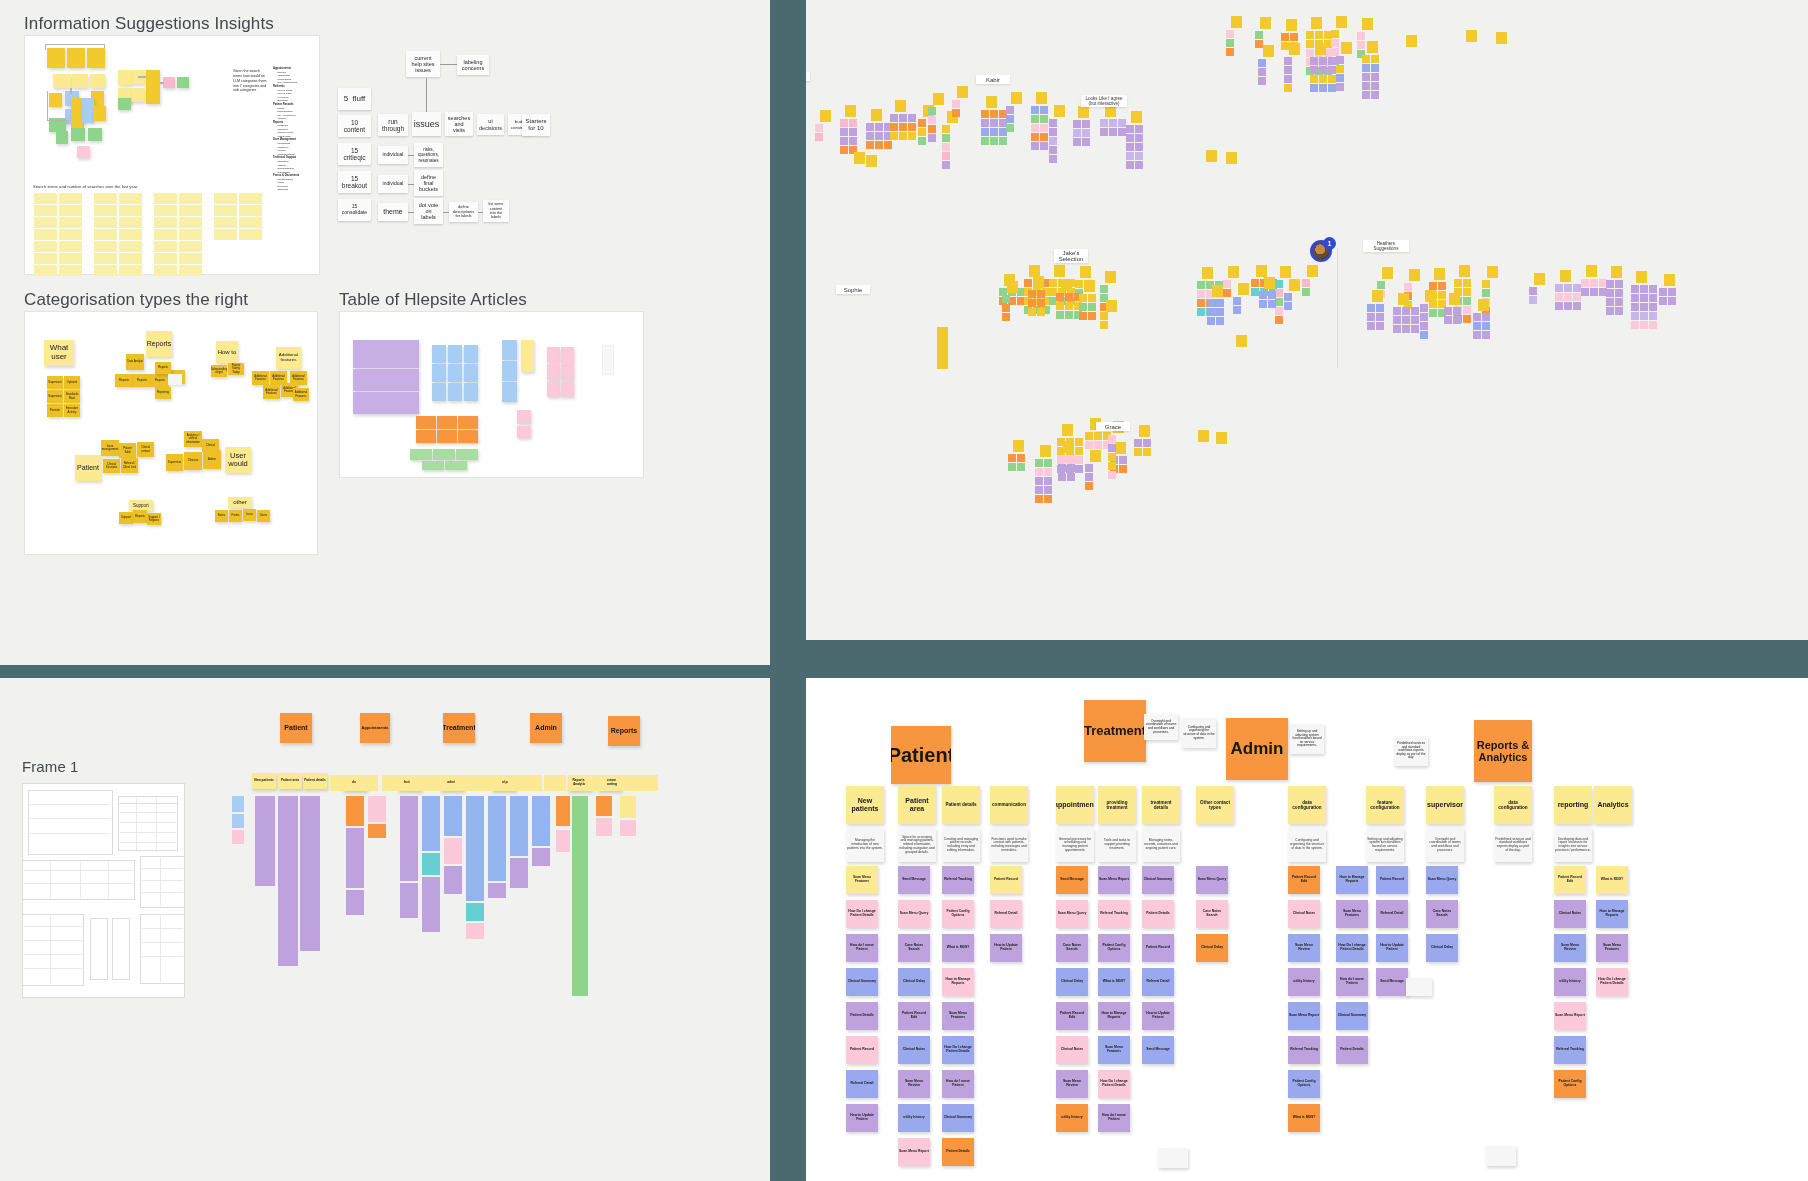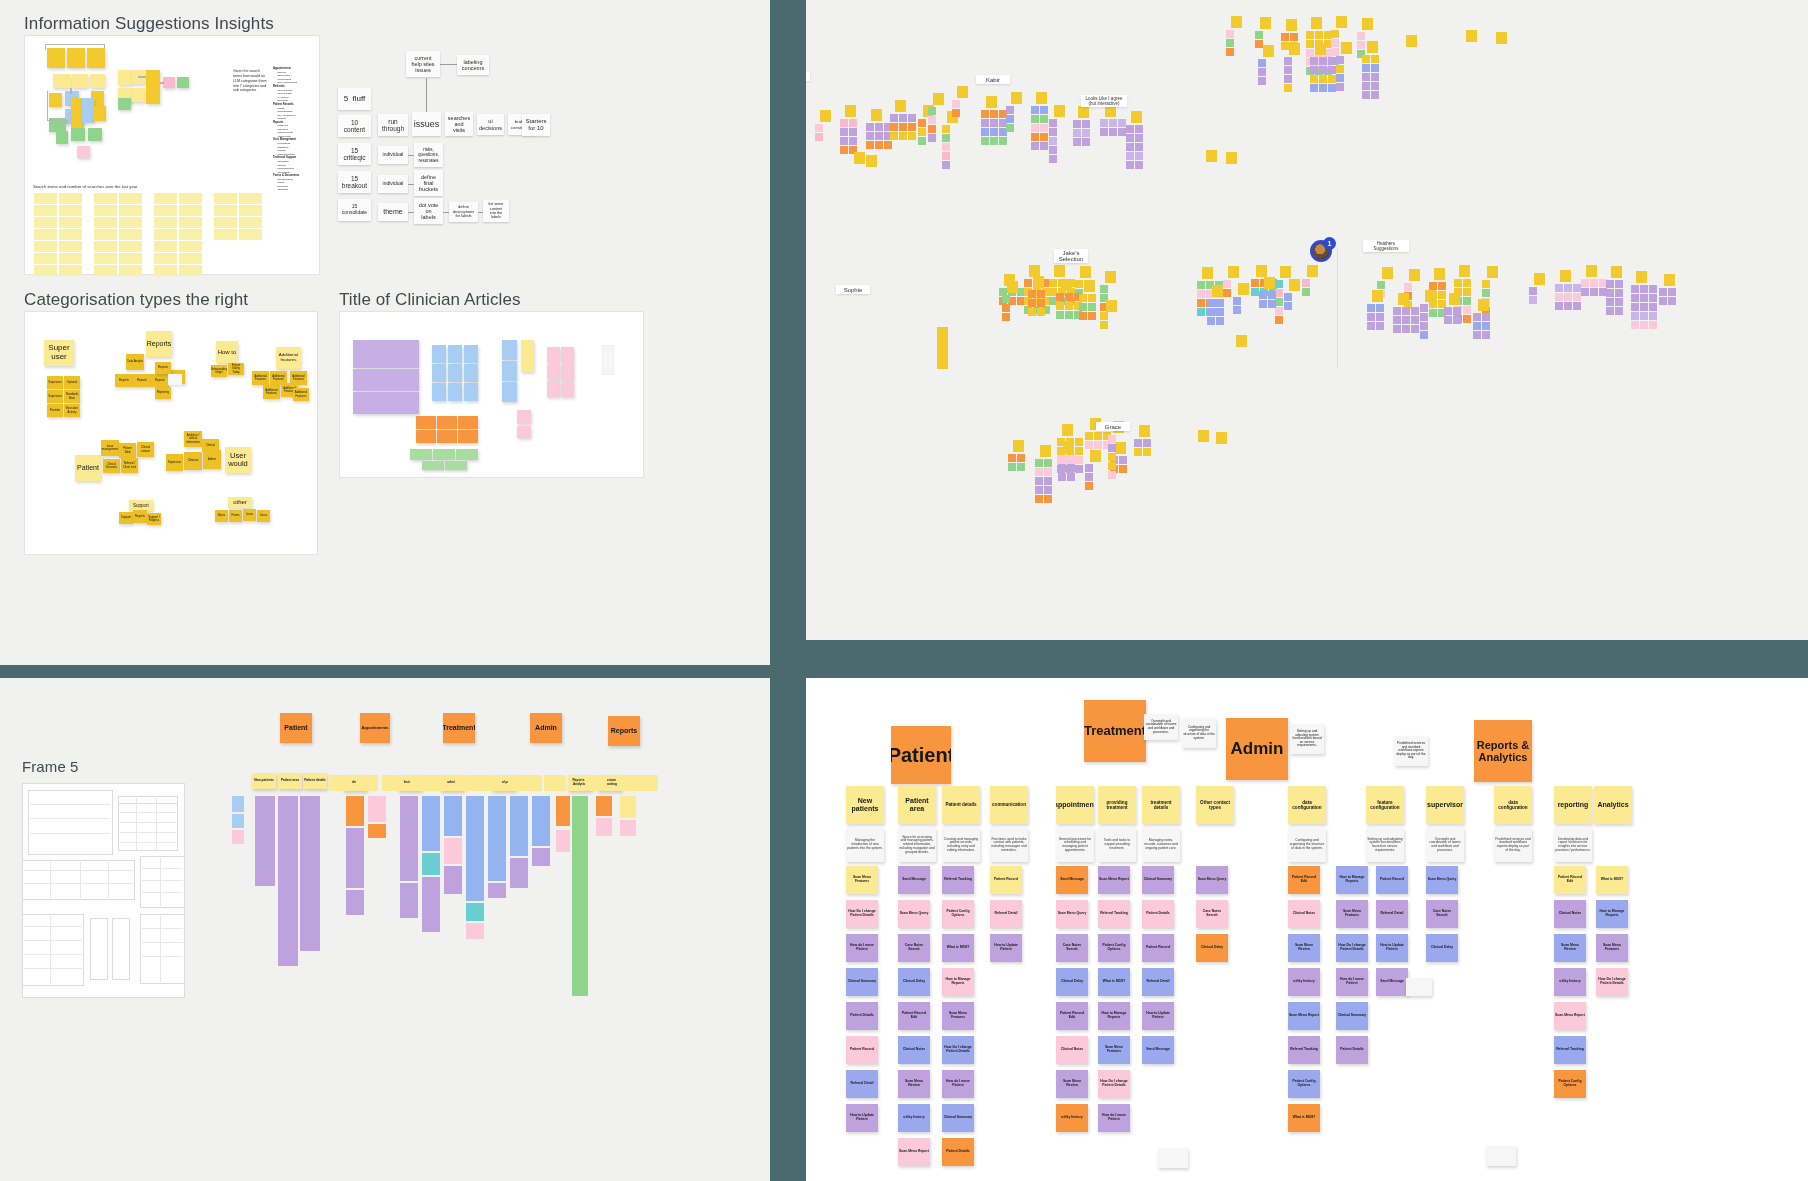--- a/index.html
+++ b/index.html
@@ -260,21 +260,21 @@
     <div class="flowbox" style="left:449px;top:202px;width:29px;height:20px;font-size:4px;">define<br>descriptions<br>for labels</div>
     <div class="flowbox" style="left:483px;top:200px;width:26px;height:22px;font-size:3.8px;">list some<br>content<br>into the<br>labels</div>
     <div class="conn" style="left:408px;top:212px;width:6px;height:1px;"></div>
     <div class="conn" style="left:443px;top:212px;width:6px;height:1px;"></div>
     <div class="conn" style="left:478px;top:212px;width:5px;height:1px;"></div>
   </div>
 
   <div class="panel-title" style="position:absolute;left:24px;top:290px;">Categorisation types the right</div>
   <div class="white-card" style="left:24px;top:311px;width:294px;height:244px;">
     <div id="cat-notes">
-        <div class="note n-yellow" style="left:19px;top:28px;width:30px;height:26px;font-size:8px;">Super user</div>
+        <div class="note n-yellow" style="left:19px;top:28px;width:30px;height:26px;font-size:8px;">What user</div>
         <div class="note n-yellow" style="left:121px;top:19px;width:26px;height:26px;font-size:7px;">Reports</div>
         <div class="note n-yellow" style="left:191px;top:29px;width:22px;height:22px;font-size:6px;">How to</div>
         <div class="note n-yellow" style="left:251px;top:35px;width:25px;height:22px;font-size:4.4px;">Additional features</div>
         <div class="note n-yellow" style="left:50px;top:143px;width:26px;height:26px;font-size:7px;">Patient</div>
         <div class="note n-yellow" style="left:200px;top:135px;width:26px;height:26px;font-size:7.5px;">User would</div>
         <div class="note n-yellow" style="left:104px;top:188px;width:24px;height:11px;font-size:4.5px;">Support</div>
         <div class="note n-yellow" style="left:203px;top:185px;width:24px;height:11px;font-size:6px;">other</div>
         <div class="note n-gold2" style="left:22px;top:64px;width:16px;height:13px;font-size:2.8px;">Supervisor</div>
         <div class="note n-gold2" style="left:39px;top:64px;width:16px;height:13px;font-size:2.8px;">Optional</div>
         <div class="note n-gold2" style="left:22px;top:78px;width:16px;height:13px;font-size:2.8px;">Supervisor</div>
@@ -310,21 +310,21 @@
         <div class="note n-gold2" style="left:108px;top:198px;width:14px;height:13px;font-size:2.8px;">Reports</div>
         <div class="note n-gold2" style="left:122px;top:201px;width:14px;height:12px;font-size:2.8px;">Support / Regions</div>
         <div class="note n-gold2" style="left:190px;top:198px;width:13px;height:12px;font-size:2.8px;">Notes</div>
         <div class="note n-gold2" style="left:204px;top:198px;width:13px;height:12px;font-size:2.8px;">Forms</div>
         <div class="note n-gold2" style="left:218px;top:197px;width:13px;height:12px;font-size:2.8px;">Icons</div>
         <div class="note n-gold2" style="left:232px;top:198px;width:13px;height:12px;font-size:2.8px;">Users</div>
         <div class="note n-white" style="left:143px;top:62px;width:14px;height:11px;box-shadow:none;"></div>
       </div>
   </div>
 
-  <div class="panel-title" style="position:absolute;left:339px;top:290px;">Title of Clinician Articles</div>
+  <div class="panel-title" style="position:absolute;left:339px;top:290px;">Table of Hlepsite Articles</div>
   <div class="white-card" style="left:339px;top:311px;width:305px;height:167px;">
     <div class="note n-purple2" style="left:13px;top:28px;width:66px;height:28px;"></div>
     <div class="note n-purple2" style="left:13px;top:57px;width:66px;height:22px;"></div>
     <div class="note n-purple2" style="left:13px;top:80px;width:66px;height:22px;"></div>
     <div class="note n-lblue" style="left:92px;top:33px;width:14px;height:18px;"></div>
     <div class="note n-lblue" style="left:108px;top:33px;width:14px;height:18px;"></div>
     <div class="note n-lblue" style="left:124px;top:33px;width:14px;height:18px;"></div>
     <div class="note n-lblue" style="left:92px;top:52px;width:14px;height:18px;"></div>
     <div class="note n-lblue" style="left:108px;top:52px;width:14px;height:18px;"></div>
     <div class="note n-lblue" style="left:124px;top:52px;width:14px;height:18px;"></div>
@@ -867,21 +867,21 @@
       <div class="lbl" style="left:30px;top:285px;width:34px;min-height:9px;padding:1px 2px;font-size:6px;">Sophie</div>
       <div class="lbl" style="left:290px;top:422px;width:34px;min-height:9px;padding:1px 2px;font-size:6px;">Grace</div>
     </div>
   <div class="avatar" style="left:504px;top:240px;">
     <div class="avatar-badge">1</div>
   </div>
   <div style="position:absolute;left:531px;top:248px;width:1px;height:120px;background:#dedede;"></div>
 </div>
 
 <div class="quad" id="q-bl">
-  <div class="panel-title" style="position:absolute;left:22px;top:80px;font-size:15px;">Frame 5</div>
+  <div class="panel-title" style="position:absolute;left:22px;top:80px;font-size:15px;">Frame 1</div>
 
   <div>
     <div class="frame-wire" style="left:22px;top:105px;width:163px;height:215px;"></div>
     <div class="frame-wire" style="left:28px;top:112px;width:85px;height:65px;"></div>
     <div class="frame-wire" style="left:118px;top:118px;width:60px;height:55px;"></div>
     <div class="frame-wire" style="left:118px;top:118px;width:60px;height:8px;"></div>
     <div class="frame-line" style="left:120px;top:134px;width:56px;"></div>
     <div class="frame-line" style="left:120px;top:144px;width:56px;"></div>
     <div class="frame-line" style="left:120px;top:154px;width:56px;"></div>
     <div class="frame-line" style="left:120px;top:164px;width:56px;"></div>

